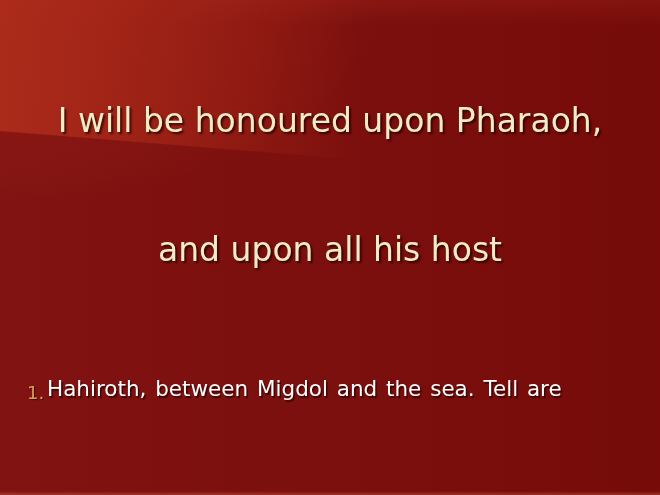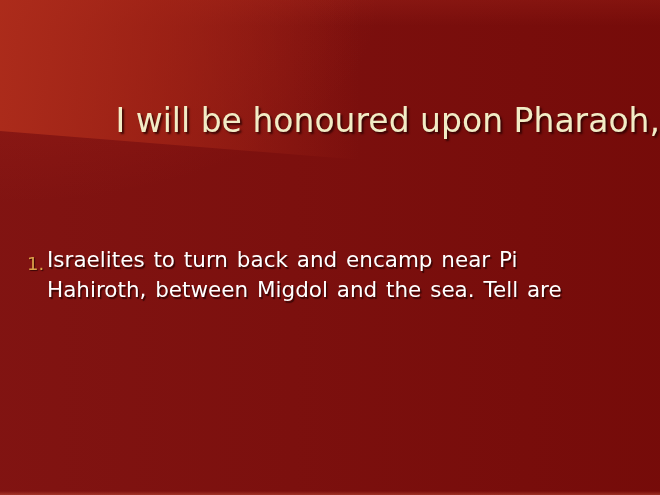--- a/index.html
+++ b/index.html
@@ -43,21 +43,21 @@
     position: absolute;
     left: 0; bottom: 0;
     width: 100%; height: 4px;
     background: linear-gradient(to bottom, rgba(255,120,90,0.0), rgba(255,140,100,0.28));
     pointer-events: none;
   }
 
   .title {
     position: relative;
     padding-top: 13px;
-    text-align: right;
+    text-align: center;
     color: var(--title-color, #f2ecc6);
     font-size: 33px;
     line-height: 43px;
     letter-spacing: 0px;
     text-shadow: 2px 2px 2px rgba(35,0,0,0.75);
     white-space: pre;
   }
 
   .body-block {
     position: relative;
@@ -91,22 +91,22 @@
 </head>
 <body>
 
 <div class="slide">
   <div class="bg-glow"></div>
   <div class="bg-wedge"></div>
   <div class="bg-bottom-strip"></div>
 
   <div class="title">
     <div>I will be honoured upon Pharaoh,</div>
+    <div>and upon all his host</div>
   </div>
 
   <div class="body-block">
     <span class="list-marker">1.</span>
     <div>
-        <div class="line"><span>Israelites to turn back and encamp near Pi</span></div>
         <div class="line"><span>Hahiroth, between Migdol and the sea. Tell are</span></div>
       </div>
   </div>
 </div>
 
 </body></html>

